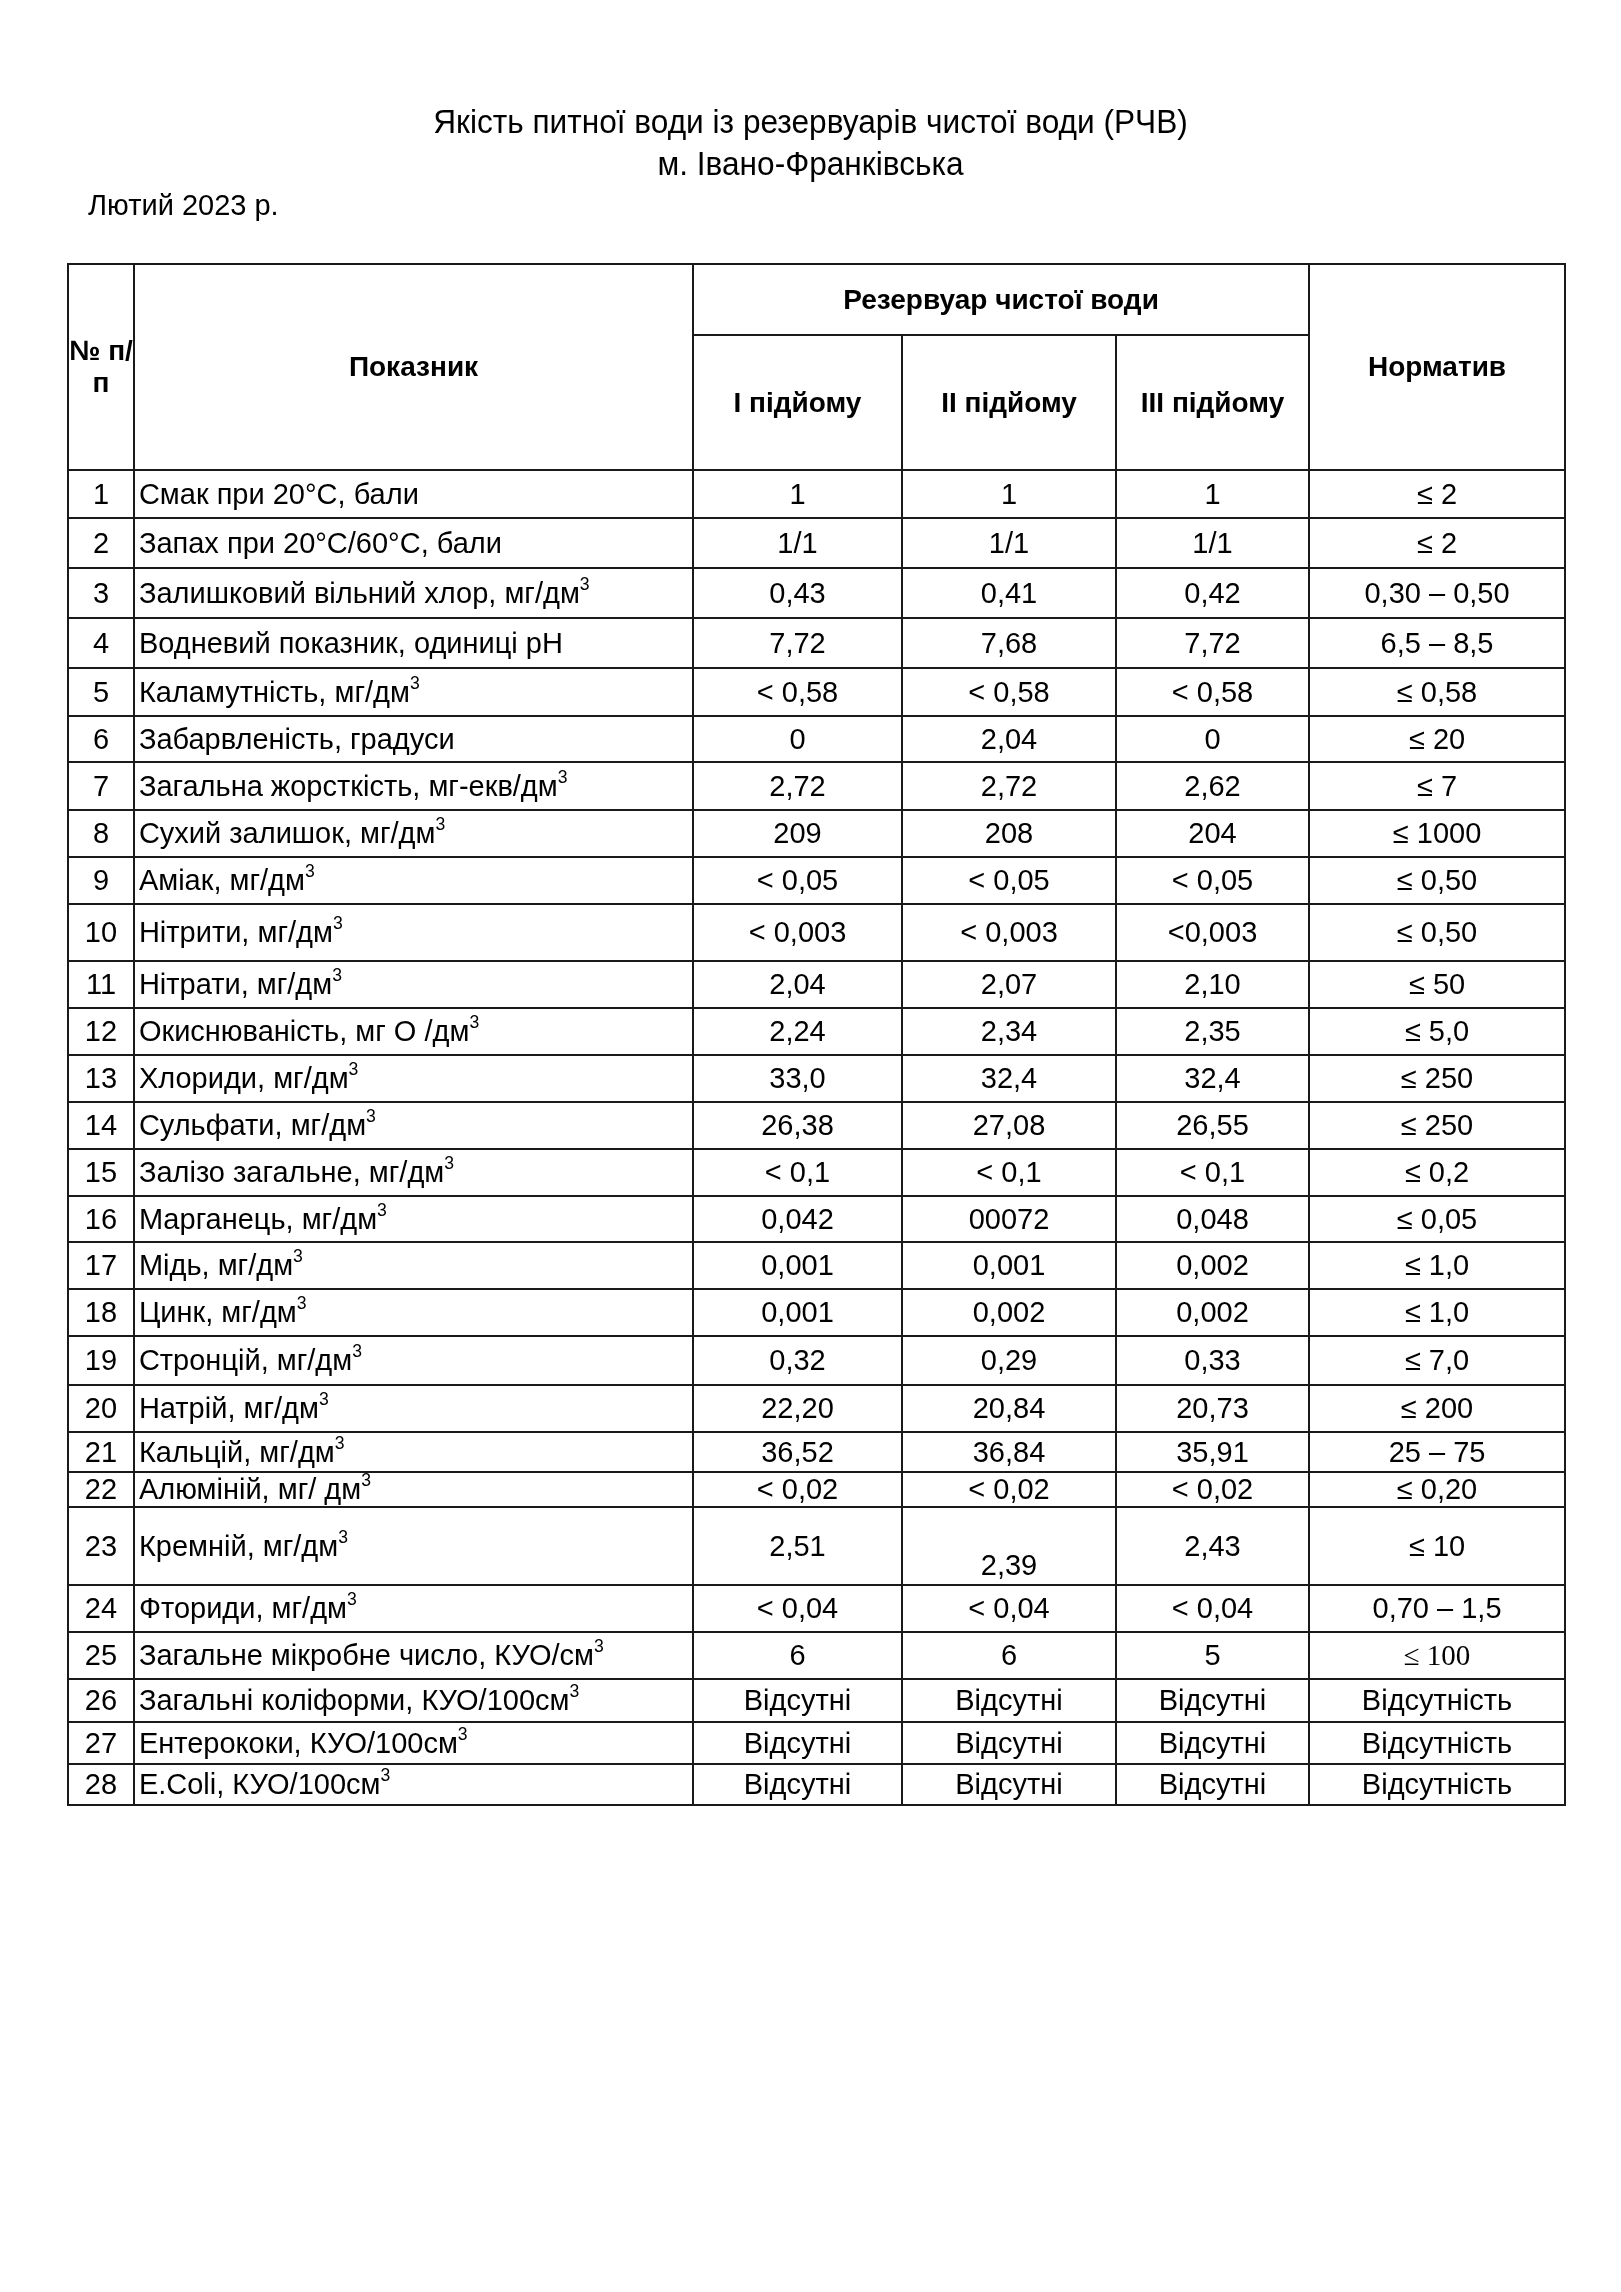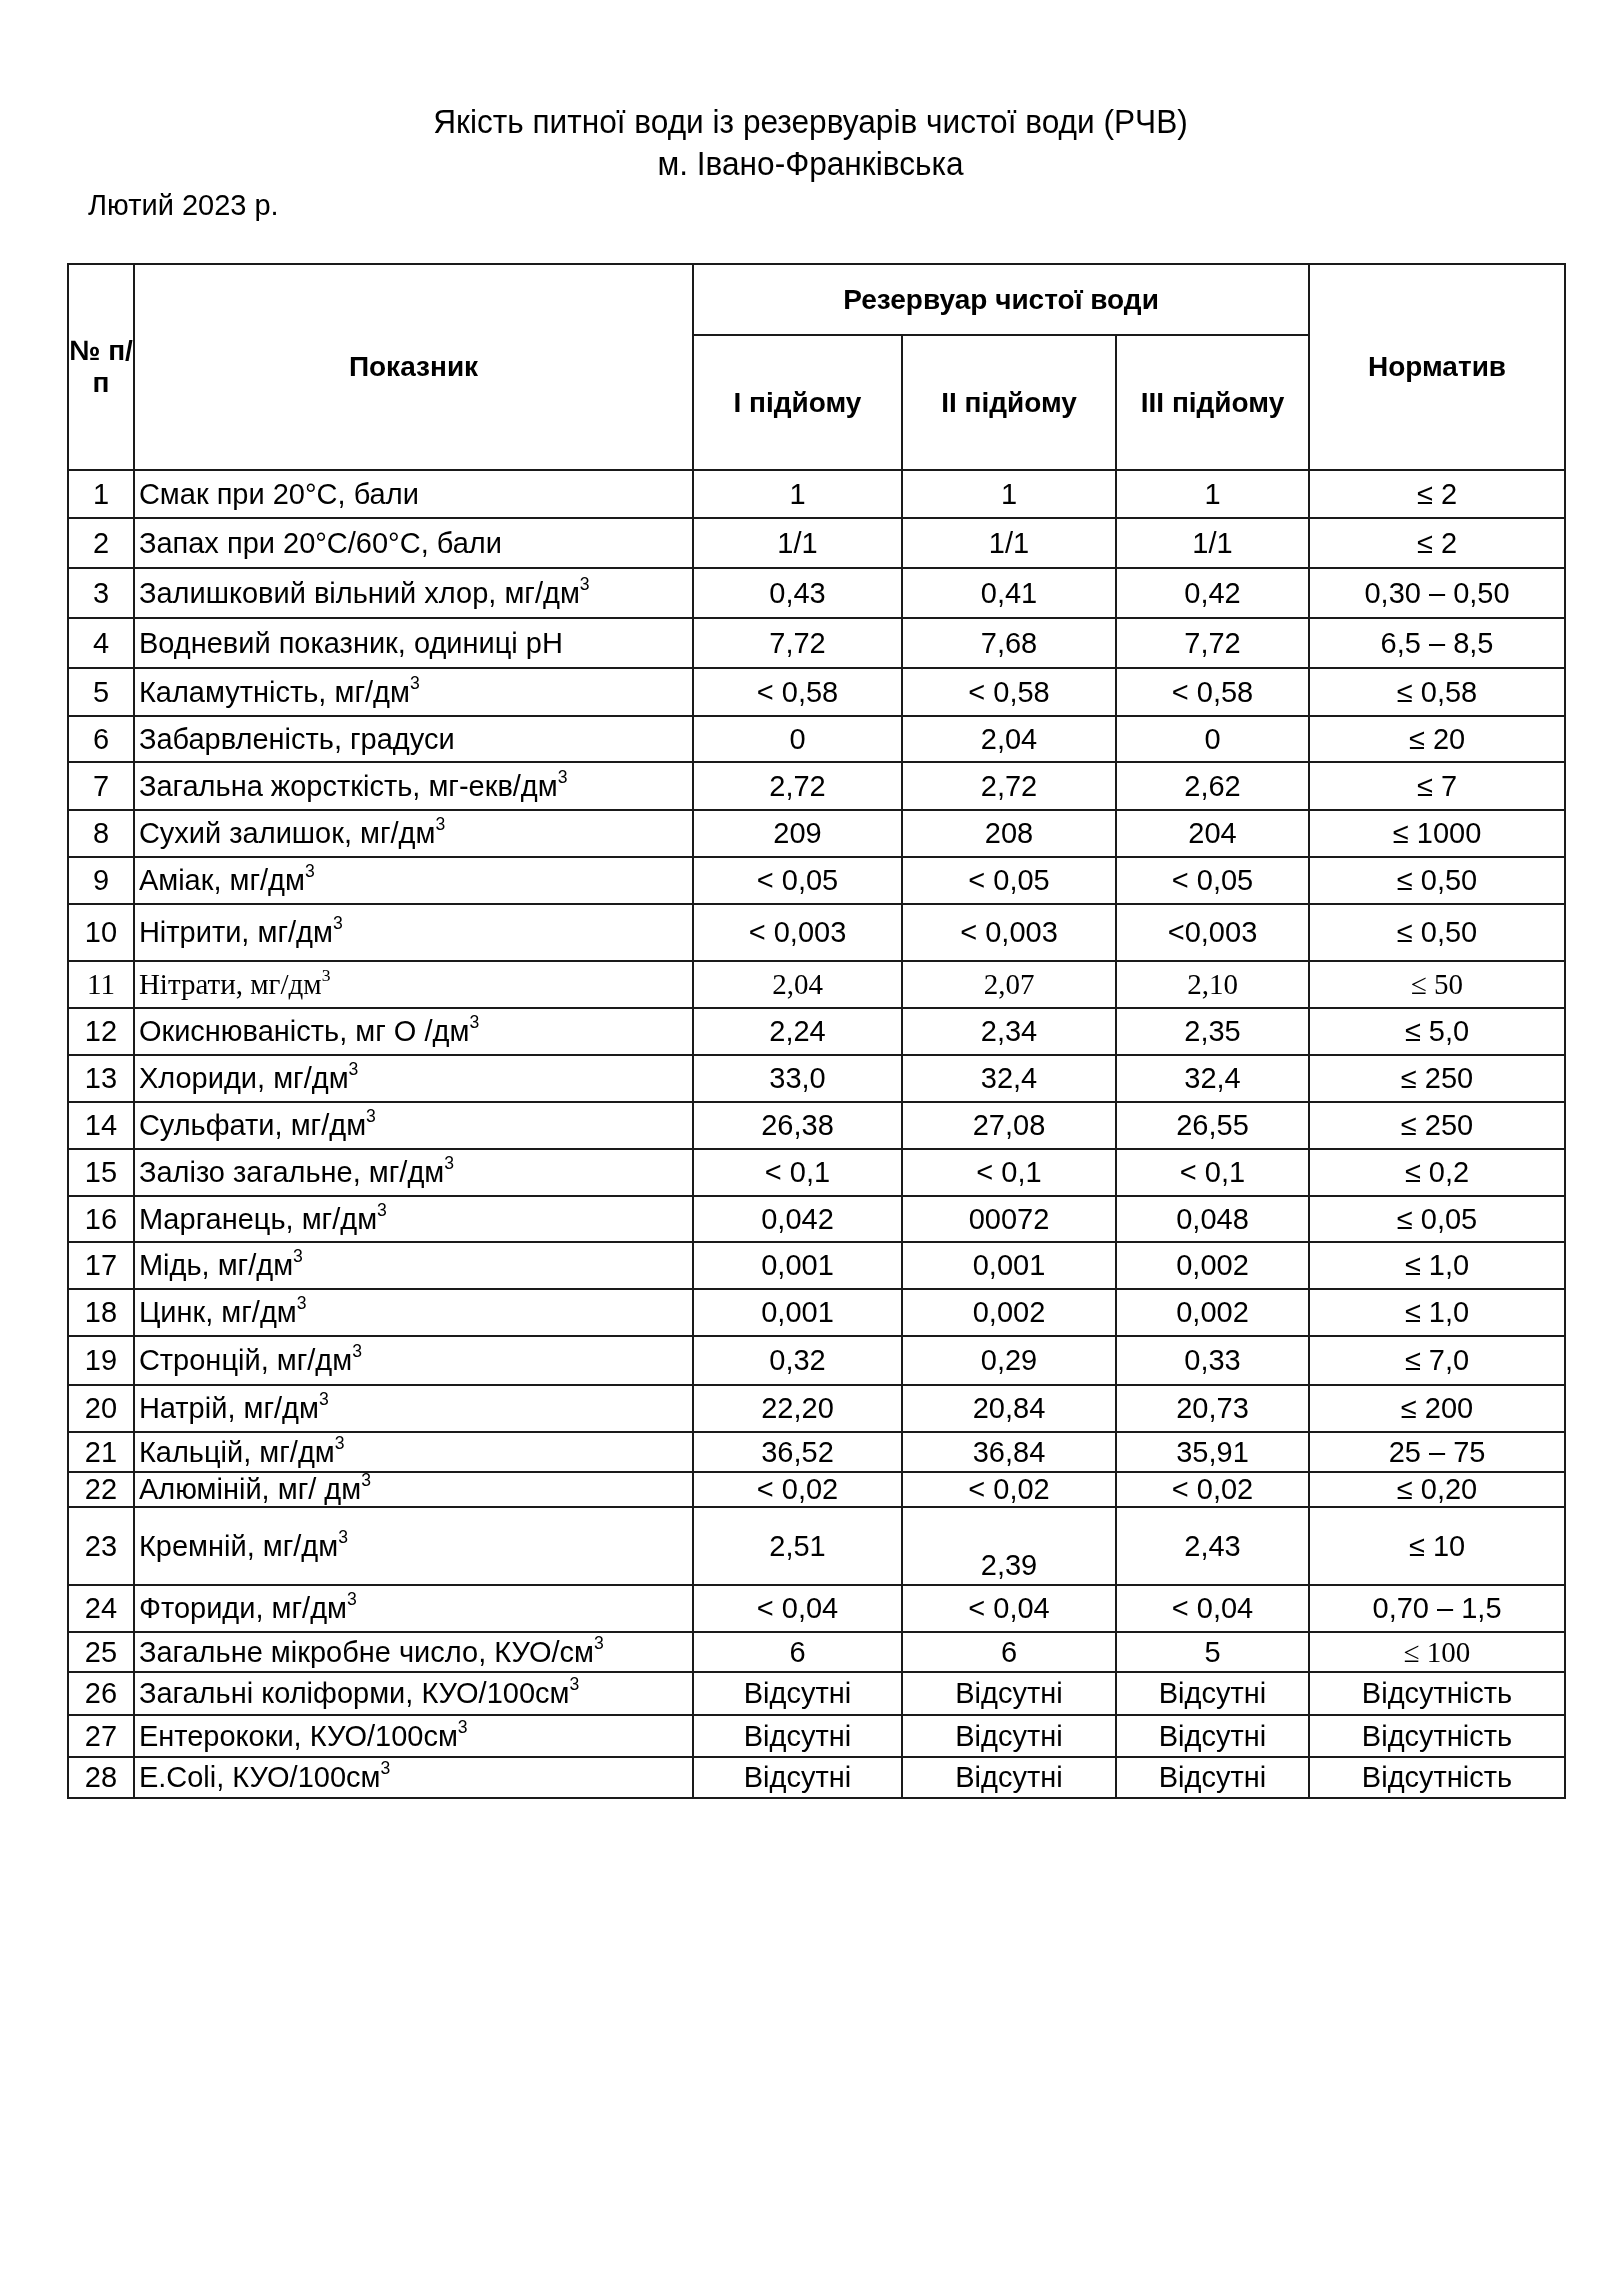--- a/index.html
+++ b/index.html
@@ -121,21 +121,21 @@
         <td class="val"><span>≤ 0,50</span></td>
       </tr>
       <tr style="height: 57px;">
         <td class="num"><span>10</span></td>
         <td class="name"><span>Нітрити, мг/дм</span><sup>3</sup></td>
         <td class="val"><span>&lt; 0,003</span></td>
         <td class="val"><span>&lt; 0,003</span></td>
         <td class="val"><span>&lt;0,003</span></td>
         <td class="val"><span>≤ 0,50</span></td>
       </tr>
-      <tr style="height: 47px; font-family: Liberation Serif, serif;">
+      <tr style="height: 47px;">
         <td class="num"><span>11</span></td>
         <td class="name"><span>Нітрати, мг/дм</span><sup>3</sup></td>
         <td class="val"><span>2,04</span></td>
         <td class="val"><span>2,07</span></td>
         <td class="val"><span>2,10</span></td>
         <td class="val"><span>≤ 50</span></td>
       </tr>
       <tr style="height: 47px;">
         <td class="num"><span>12</span></td>
         <td class="name"><span>Окиснюваність, мг О /дм</span><sup>3</sup></td>
@@ -233,21 +233,21 @@
         <td class="val"><span>≤ 10</span></td>
       </tr>
       <tr style="height: 47px;">
         <td class="num"><span>24</span></td>
         <td class="name"><span>Фториди, мг/дм</span><sup>3</sup></td>
         <td class="val"><span>&lt; 0,04</span></td>
         <td class="val"><span>&lt; 0,04</span></td>
         <td class="val"><span>&lt;  0,04</span></td>
         <td class="val"><span>0,70 – 1,5</span></td>
       </tr>
-      <tr style="height: 40px;">
+      <tr style="height: 47px;">
         <td class="num"><span>25</span></td>
         <td class="name"><span>Загальне мікробне число, КУО/см</span><sup>3</sup></td>
         <td class="val"><span>6</span></td>
         <td class="val"><span>6</span></td>
         <td class="val"><span>5</span></td>
         <td class="val norm-serif"><span>≤ 100</span></td>
       </tr>
       <tr style="height: 43px;">
         <td class="num"><span>26</span></td>
         <td class="name"><span>Загальні коліформи, КУО/100см</span><sup>3</sup></td>

